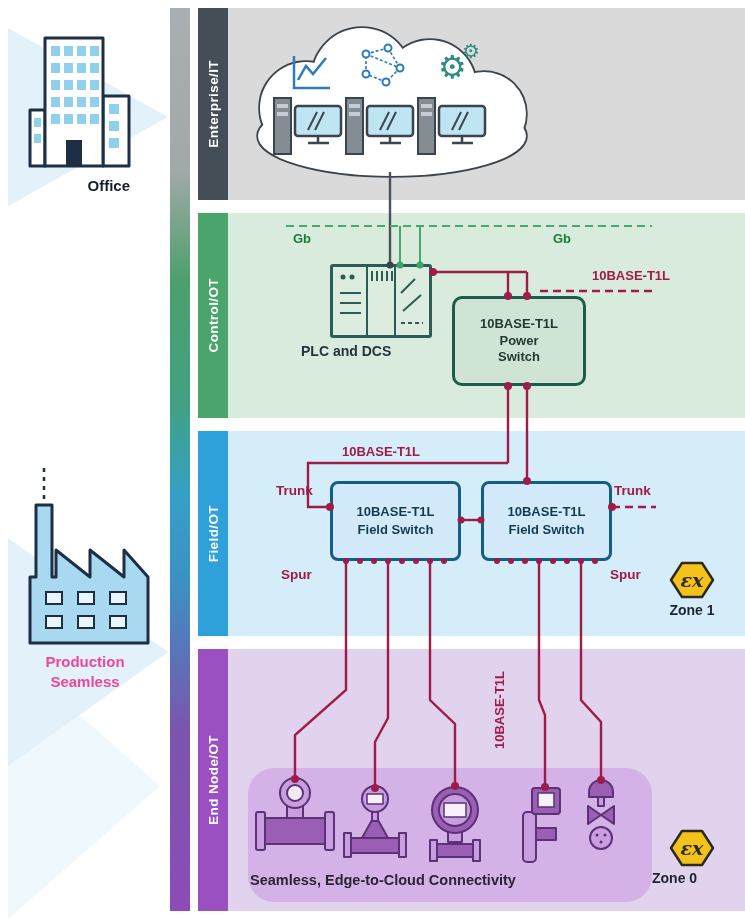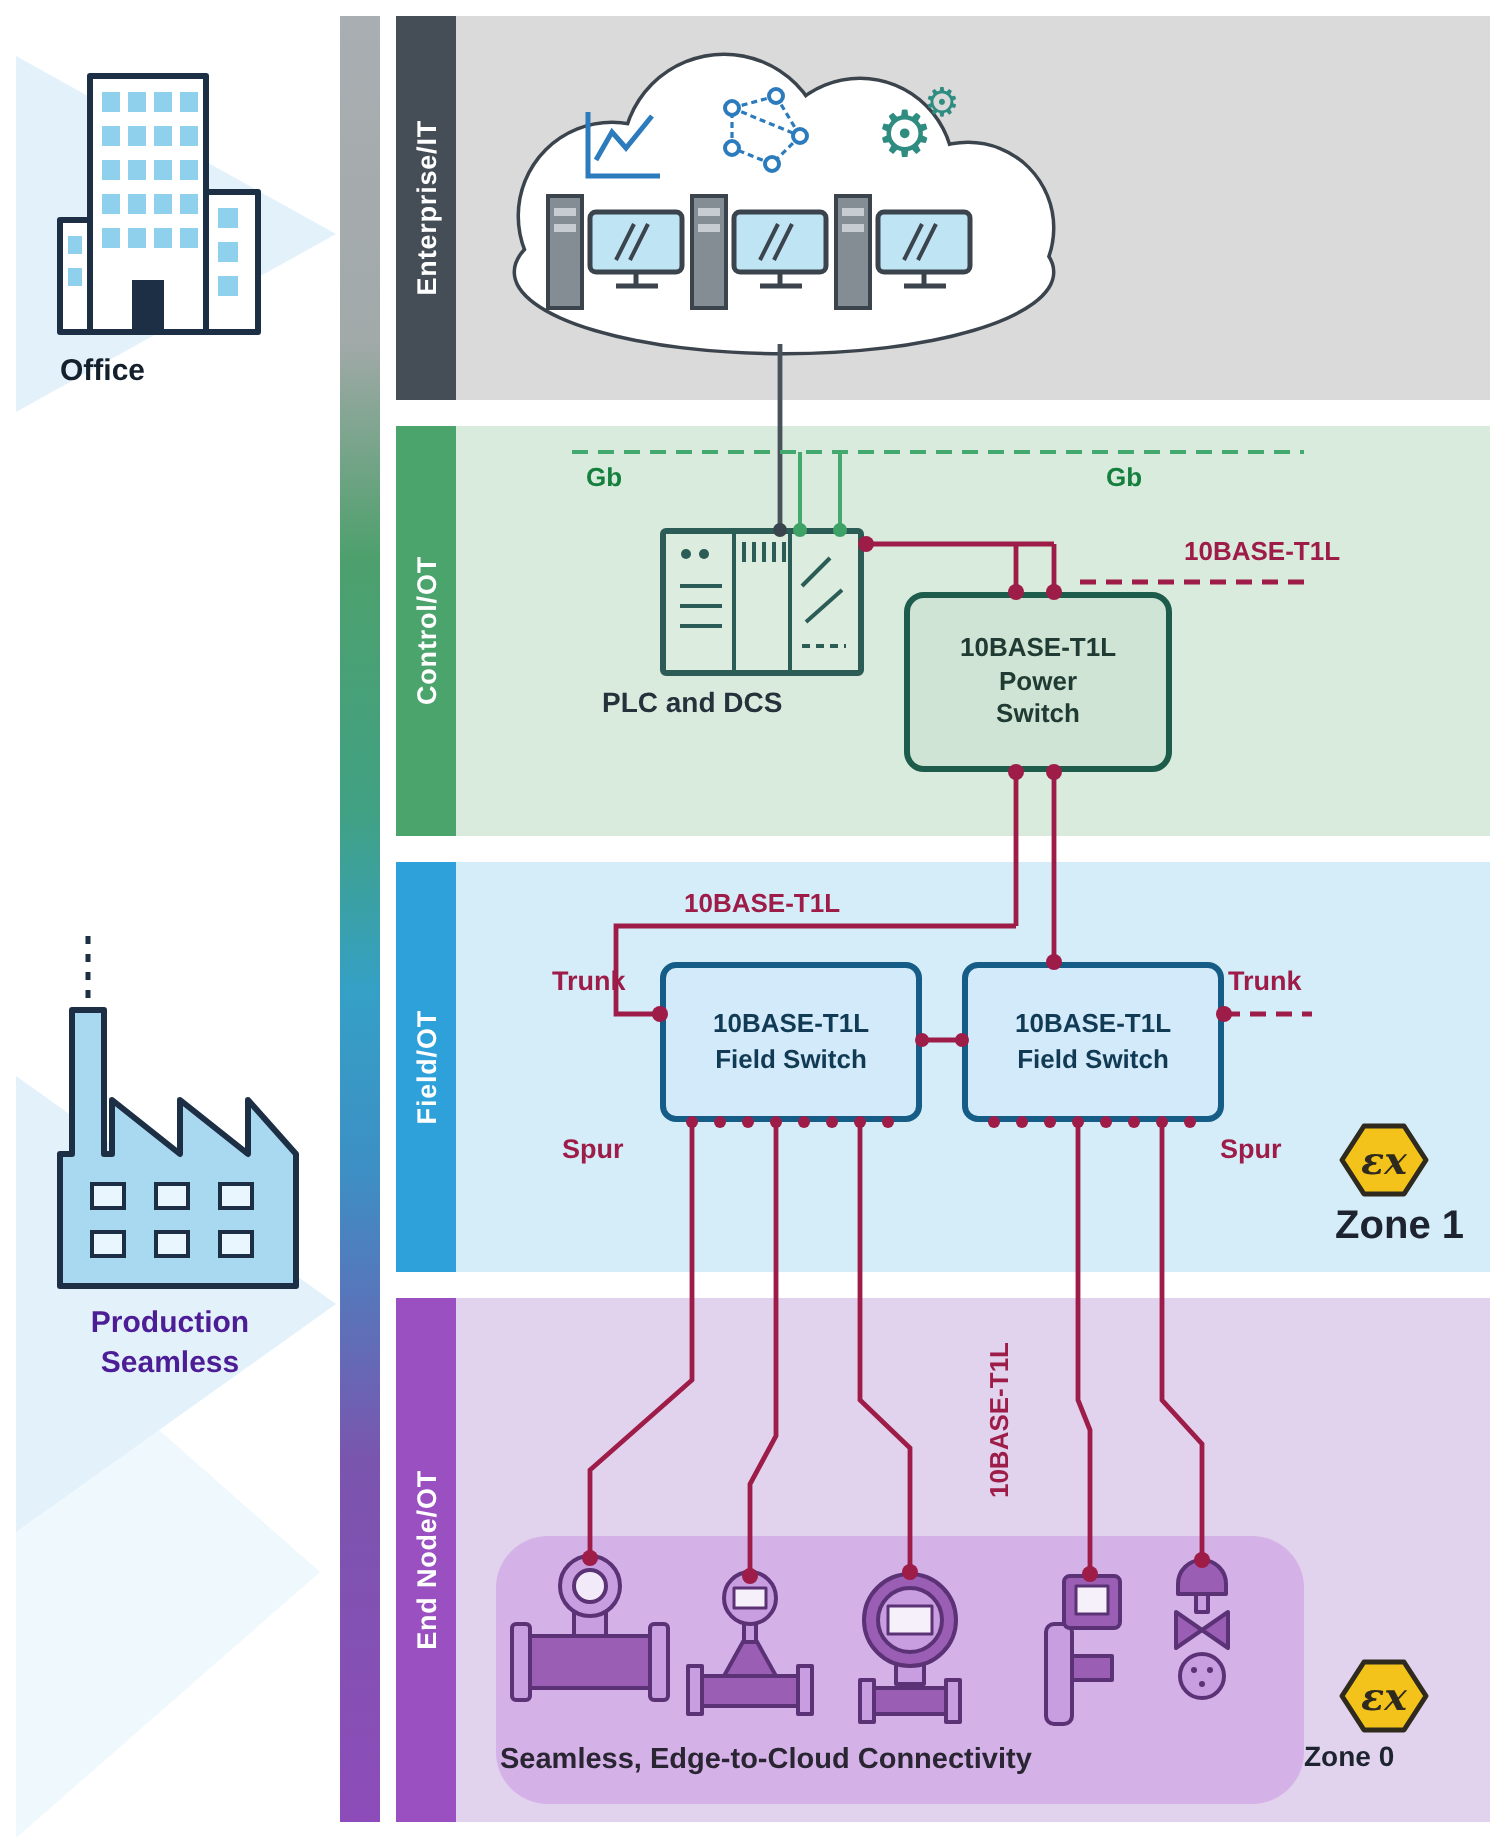--- a/index.html
+++ b/index.html
@@ -346,29 +346,29 @@
   </div>
 
   <div class="tag" style="left:250px;top:872px;width:400px;font-size:14.5px;color:#2a2533">Seamless, Edge-to-Cloud Connectivity</div>
 
   <div class="abs" style="left:669px;top:560px">
     <svg width="46" height="40" viewBox="0 0 46 40">
       <polygon points="2,20 13,3 33,3 44,20 33,37 13,37" fill="#f3c31c" stroke="#2f2a1e" stroke-width="2.5" stroke-linejoin="round"></polygon>
       <text x="23" y="27" text-anchor="middle" font-size="19" font-style="italic" font-weight="bold" font-family="DejaVu Serif, serif" fill="#2f2a1e">εx</text>
     </svg>
   </div>
-  <div class="tag dark" style="left:652px;top:602px;width:80px;text-align:right;font-size:20px">Zone 1</div>
+  <div class="tag dark" style="left:652px;top:602px;width:80px;text-align:center;font-size:14px">Zone 1</div>
 
   <div class="abs" style="left:669px;top:828px">
     <svg width="46" height="40" viewBox="0 0 46 40">
       <polygon points="2,20 13,3 33,3 44,20 33,37 13,37" fill="#f3c31c" stroke="#2f2a1e" stroke-width="2.5" stroke-linejoin="round"></polygon>
       <text x="23" y="27" text-anchor="middle" font-size="19" font-style="italic" font-weight="bold" font-family="DejaVu Serif, serif" fill="#2f2a1e">εx</text>
     </svg>
   </div>
   <div class="tag dark" style="left:652px;top:870px;width:80px;text-align:left;font-size:14px">Zone 0</div>
 
-  <div class="tag" style="left:30px;top:177px;width:100px;text-align:left;font-size:15px;color:#14202c">Office</div>
-  <div class="abs" style="left:25px;top:652px;width:120px;text-align:center;font-weight:bold;font-size:15px;color:#4c1d95;line-height:1.3">
+  <div class="tag" style="left:30px;top:177px;width:100px;text-align:right;font-size:15px;color:#14202c">Office</div>
+  <div class="abs" style="left:25px;top:652px;width:120px;text-align:center;font-weight:bold;font-size:15px;color:#ec4899;line-height:1.3">
     <div>Production</div>
     <div>Seamless</div>
   </div>
 
 </div>
 
 </body></html>

